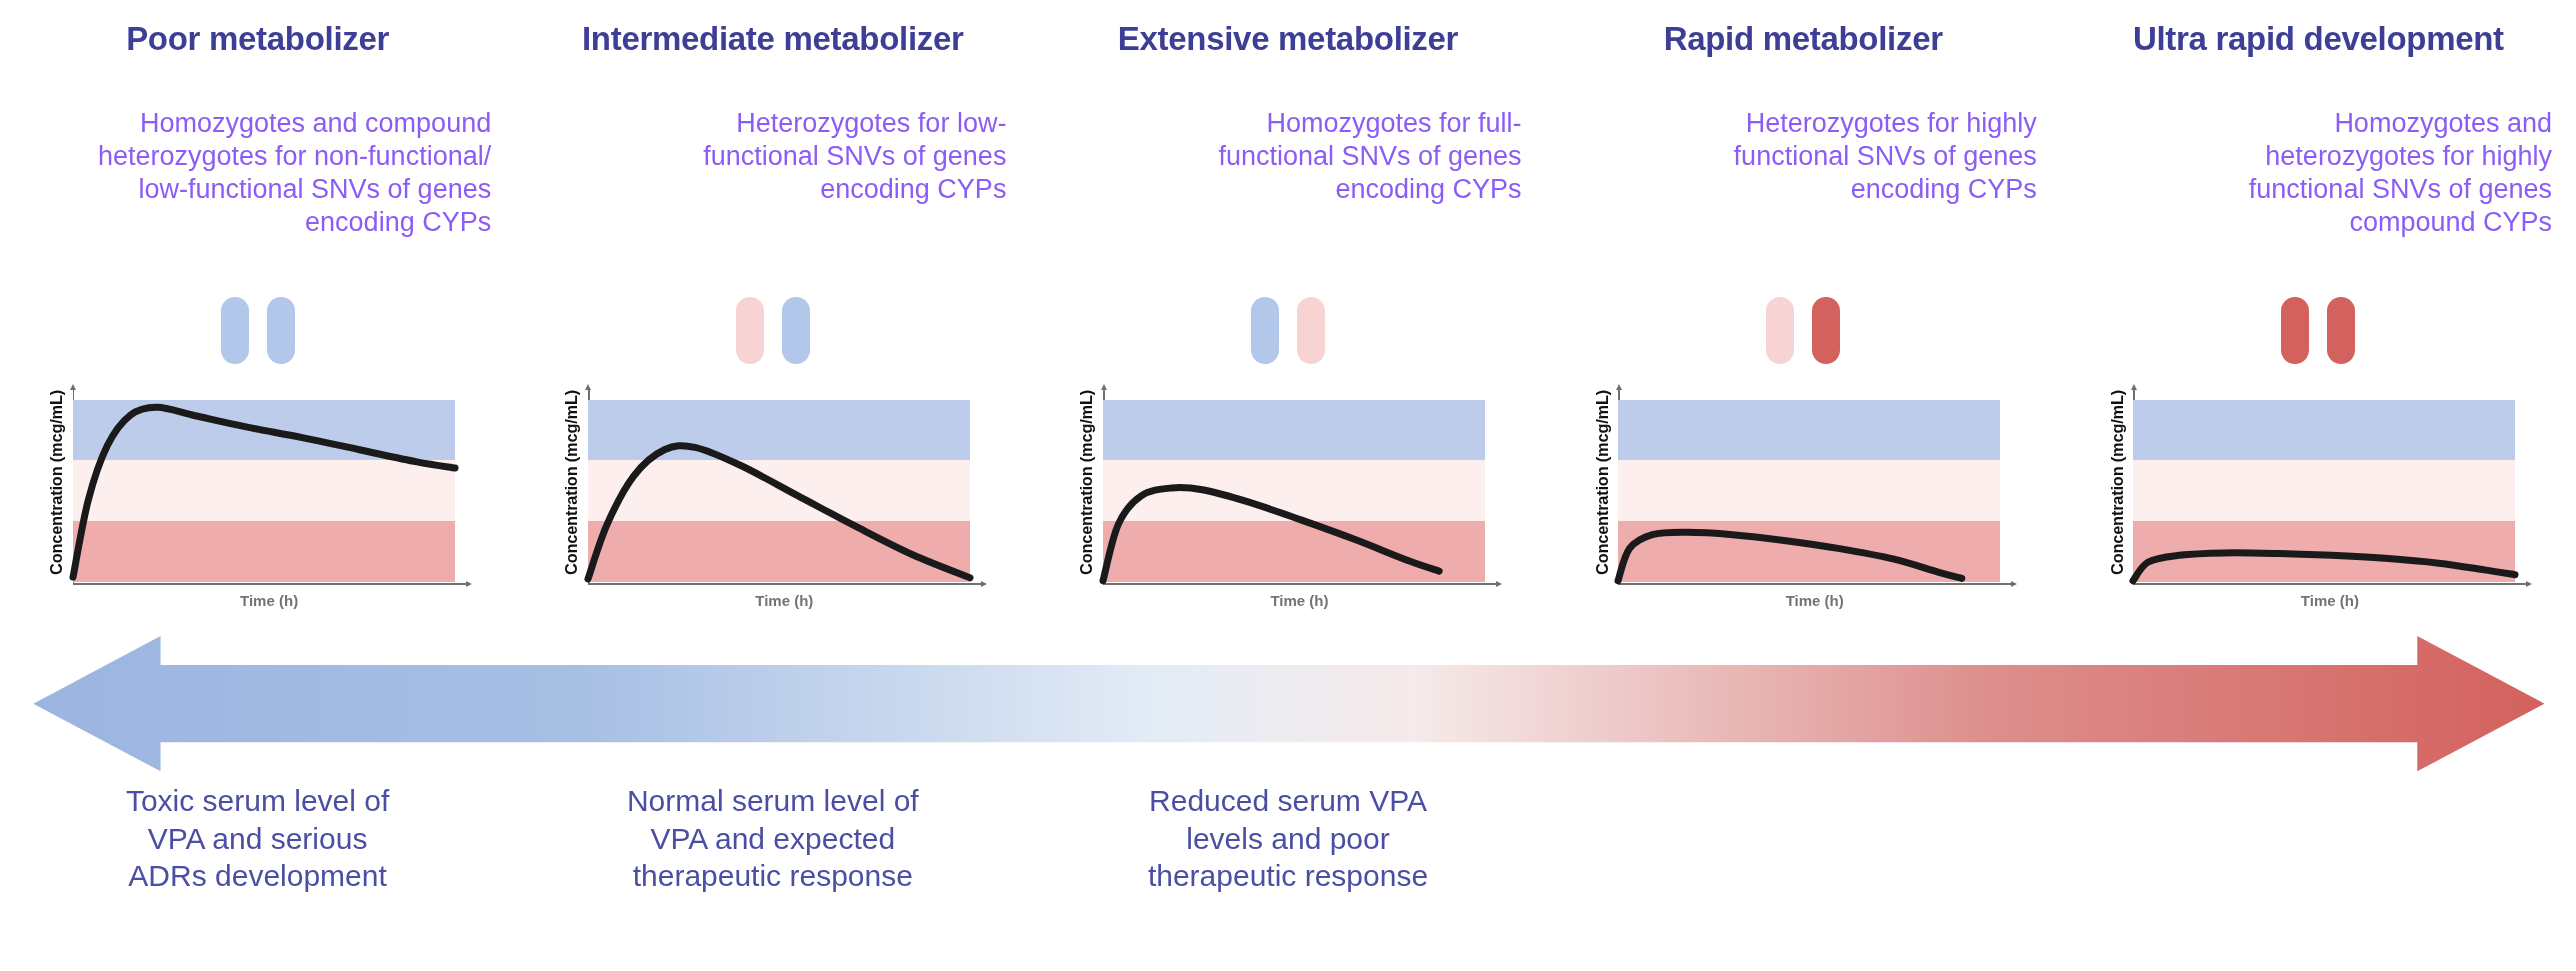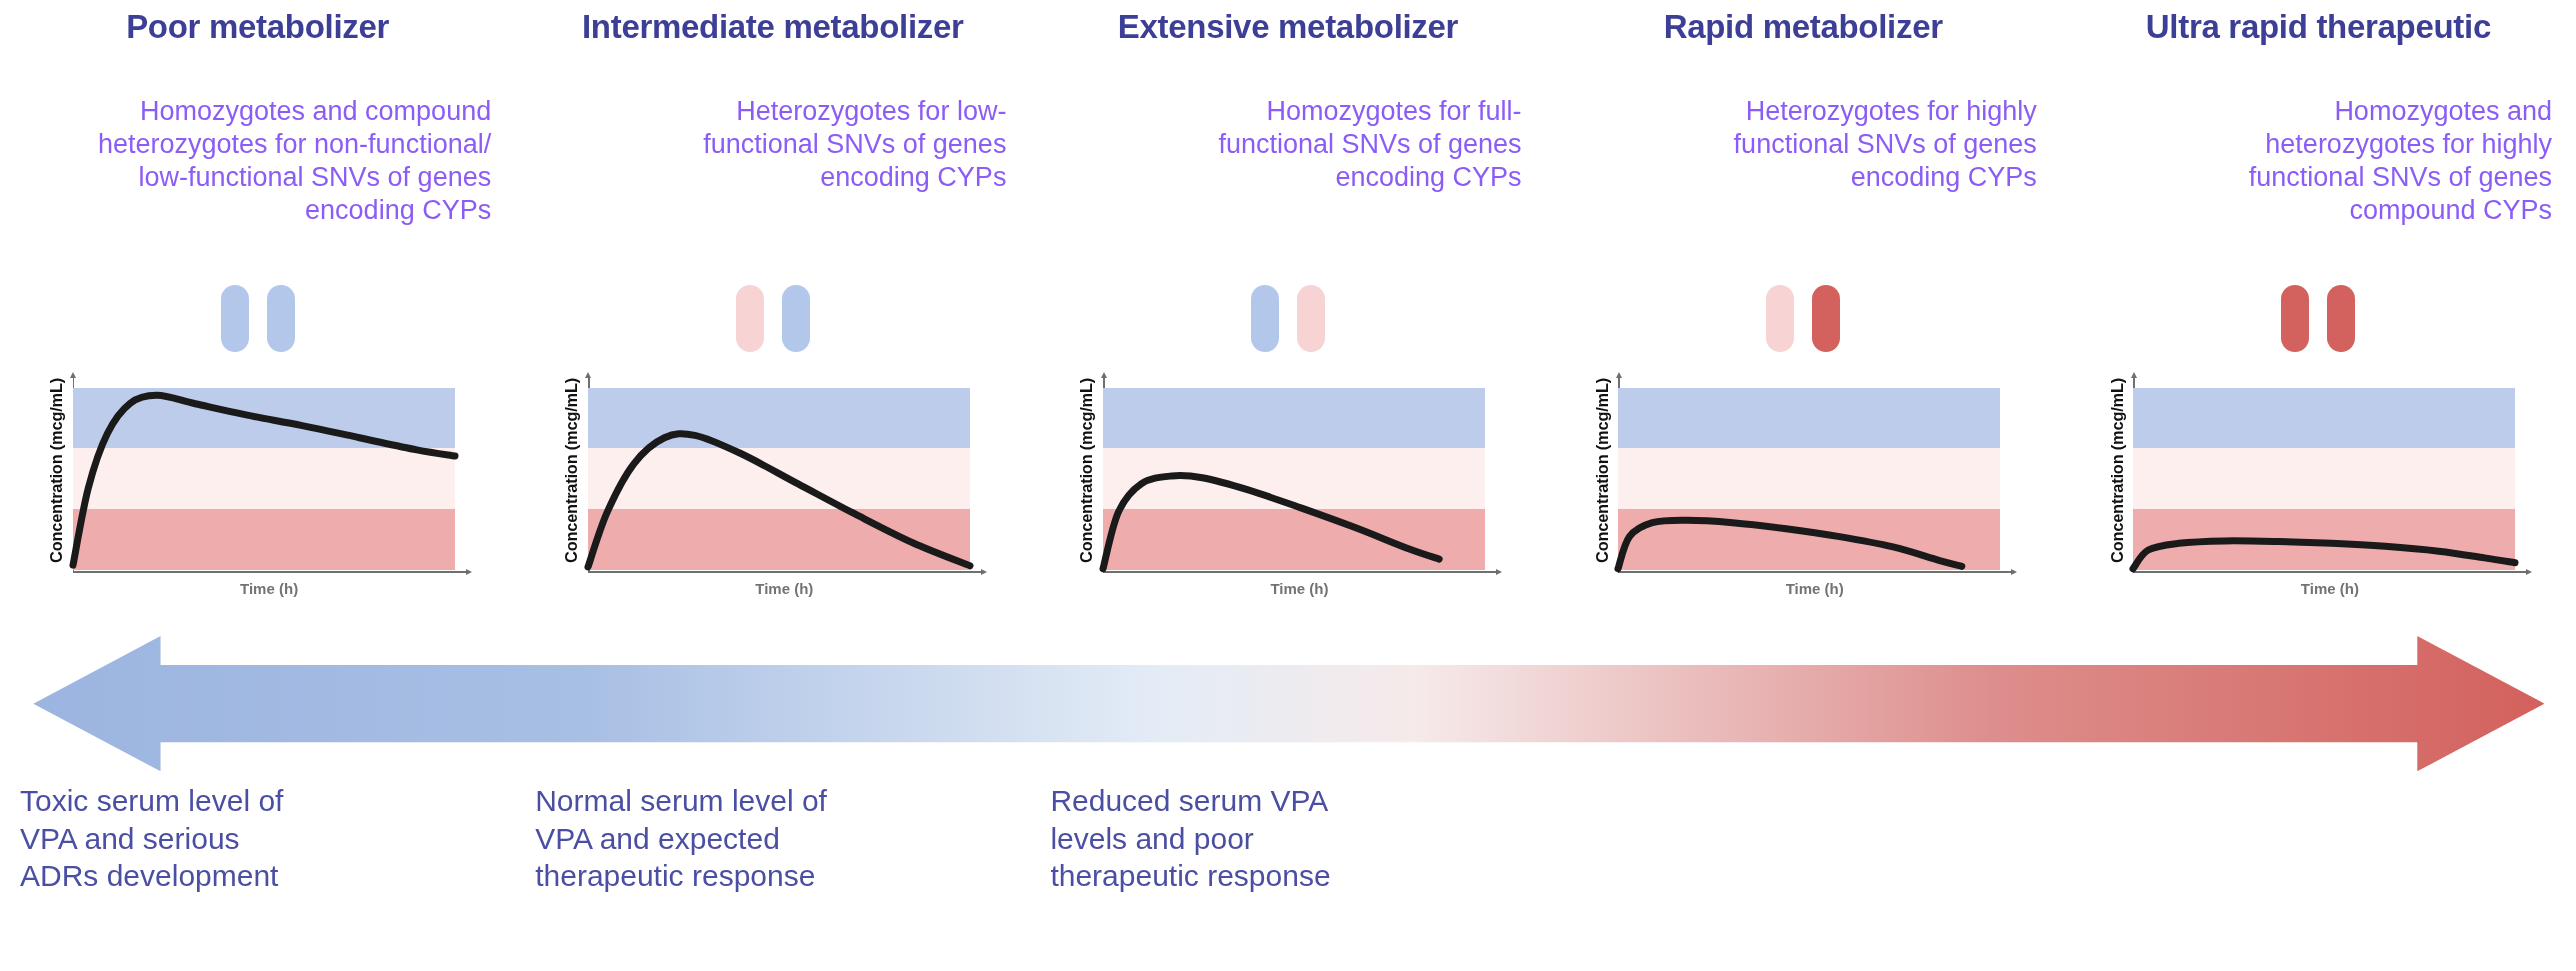--- a/index.html
+++ b/index.html
@@ -5,21 +5,21 @@
   html,body{margin:0;padding:0;background:#ffffff;}
   body{
     width:2576px;height:972px;position:relative;overflow:hidden;
     font-family:"Liberation Sans", sans-serif;
     -webkit-font-smoothing:antialiased;
   }
   .stage{position:absolute;left:0;top:0;width:2576px;height:972px;}
 
   
   .columns{
-    position:absolute;left:0;top:4px;width:2576px;height:732px;
+    position:absolute;left:0;top:16px;width:2576px;height:732px;
     display:grid;grid-template-columns:repeat(5,1fr);
   }
   .col{position:relative;}
 
   
   .col-title{
     position:absolute;top:6px;left:0;width:100%;
     text-align:center;
     font-size:33px;font-weight:bold;letter-spacing:-0.3px;
     color:#3d3f96;line-height:1.05;
@@ -88,20 +88,21 @@
     position:absolute;left:0;top:630px;width:2576px;height:151px;
   }
   .arrow-layer svg{display:block;width:2576px;height:151px;}
 
   
   .captions{
     position:absolute;left:0;top:782px;width:2576px;height:190px;
     display:grid;grid-template-columns:repeat(5,1fr);
   }
   .caption{
+    text-align:center;
     font-size:30px;color:#4b4fa3;line-height:1.25;
     padding:0 20px;box-sizing:border-box;
     white-space:pre-line;
   }
 </style>
 </head>
 <body>
 
 <div class="stage">
 
@@ -218,21 +219,21 @@
             <svg class="curve" viewBox="0 0 630 300" preserveAspectRatio="none">
                 <path fill="none" stroke="#1a1a1a" stroke-width="7" stroke-linecap="round" stroke-linejoin="round" vector-effect="non-scaling-stroke" d="M 0.00 298.00 C 3.15 289.17, 9.45 257.67, 18.90 245.00 C 28.35 232.33, 40.95 226.50, 56.70 222.00 C 72.45 217.50, 91.35 218.00, 113.40 218.00 C 135.45 218.00, 161.70 219.67, 189.00 222.00 C 216.30 224.33, 247.80 228.17, 277.20 232.00 C 306.60 235.83, 336.00 240.00, 365.40 245.00 C 394.80 250.00, 426.30 255.50, 453.60 262.00 C 480.90 268.50, 510.30 278.67, 529.20 284.00 C 548.10 289.33, 560.70 292.33, 567.00 294.00"></path>
               </svg>
           </div>
           <div class="xlabel">Time (h)</div>
         </div>
       </div>
     </div>
 
     <div class="col">
-      <div class="col-title">Ultra rapid therapeutic</div>
+      <div class="col-title">Ultra rapid development</div>
       <div class="col-desc">Homozygotes and
 heterozygotes for highly
 functional SNVs of genes
 compound CYPs</div>
       <div class="pills">
         <div class="pill" style="background: rgb(211, 97, 93);"></div>
         <div class="pill" style="background: rgb(211, 97, 93);"></div>
       </div>
       <div class="chart-wrap">
         <div class="chart">

